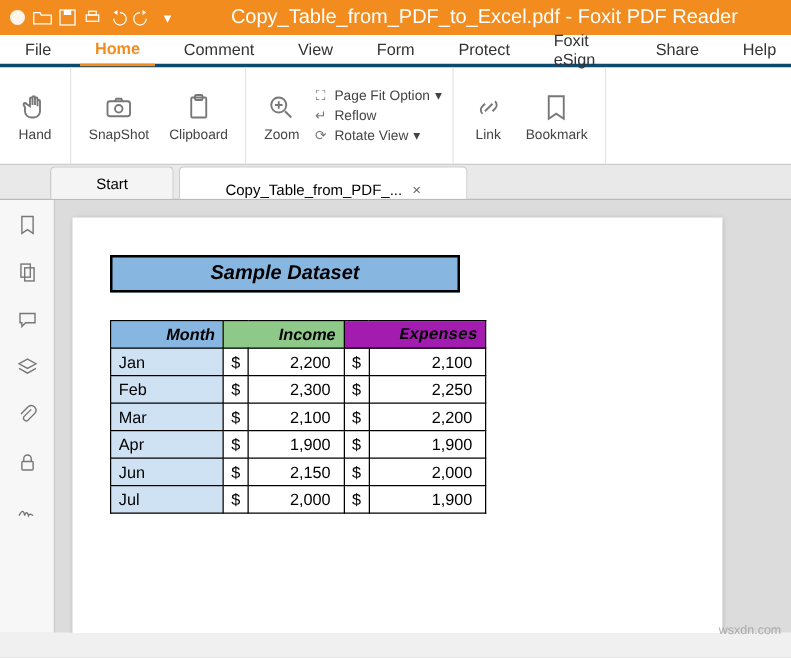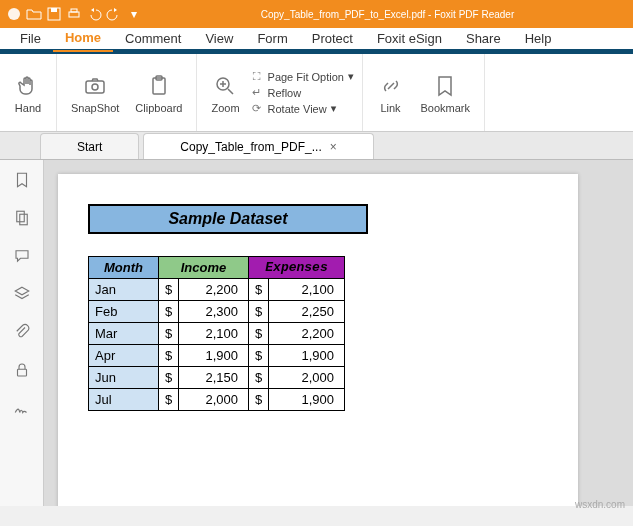--- a/index.html
+++ b/index.html
@@ -2,59 +2,59 @@
 <html><head>
 <meta charset="utf-8">
 <style>
   * { box-sizing: border-box; margin: 0; padding: 0; font-family: "Segoe UI", Tahoma, sans-serif; }
   body { width: 633px; height: 526px; background: #f0f0f0; overflow: hidden; position: relative; }
 
   
   .titlebar { height: 28px; background: #f28c1e; display: flex; align-items: center; color: #fff; font-size: 12px; }
   .titlebar .qat { display: flex; align-items: center; gap: 4px; padding-left: 6px; }
   .qat-icon { width: 16px; height: 16px; display: flex; align-items: center; justify-content: center; color: #fff; font-size: 12px; }
-  .titlebar .title-center { flex: 1; text-align: center; font-size: 10px; }
-
-  
-  .menubar { height: 26px; background: #fff; display: flex; align-items: center; border-bottom: 5px solid #0c4a6e; padding-left: 8px; gap: 0; }
+  .titlebar .title-center { flex: 1; text-align: center; font-size: 16px; }
+
+  
+  .menubar { height: 26px; background: #fff; display: flex; align-items: center; border-bottom: 3px solid #0c4a6e; padding-left: 8px; gap: 11px; }
   .menu-item { font-size: 13px; padding: 0 12px; height: 26px; display: flex; align-items: center; cursor: pointer; color: #333; }
   .menu-item.active { color: #f28c1e; border-bottom: 2px solid #f28c1e; font-weight: 600; }
 
   
   .ribbon { height: 78px; background: #fff; display: flex; border-bottom: 1px solid #ccc; }
   .ribbon-group { display: flex; flex-direction: column; align-items: center; justify-content: center; padding: 4px 8px; border-right: 1px solid #e5e5e5; }
   .ribbon-btn { display: flex; flex-direction: column; align-items: center; justify-content: flex-start; cursor: pointer; padding: 2px 6px; }
   .ribbon-btn .ic { width: 28px; height: 28px; display: flex; align-items: center; justify-content: center; color: #666; }
   .ribbon-btn .ic svg { width: 24px; height: 24px; stroke: #777; fill: none; stroke-width: 1.5; }
   .ribbon-btn .lbl { font-size: 11px; color: #444; margin-top: 2px; }
   .ribbon-row { display: flex; gap: 4px; }
   .ribbon-stack { display: flex; flex-direction: column; gap: 2px; justify-content: center; padding-left: 4px; }
   .stack-item { font-size: 11px; color: #444; display: flex; align-items: center; gap: 4px; cursor: pointer; }
   .stack-item .si { width: 14px; height: 14px; display:inline-flex; align-items:center; justify-content:center; color:#777; }
 
   
   .doctabs { height: 28px; background: #e9e9e9; display: flex; align-items: flex-end; padding-left: 40px; border-bottom: 1px solid #bbb; }
   .doctab { height: 26px; background: #f4f4f4; border: 1px solid #ccc; border-bottom: none; padding: 0 36px; font-size: 12px; display: flex; align-items: center; margin-right: 4px; border-radius: 4px 4px 0 0; gap:8px; }
-  .doctab.active { background: #fff; }
+  .doctab.active { background: #fff; align-items: flex-end; }
   .doctab .close { cursor:pointer; color:#666; }
 
   
   .workspace { position: absolute; top: 160px; left: 0; right: 0; bottom: 20px; display: flex; background: #dcdcdc; }
   .sidebar { width: 44px; background: #f7f7f7; border-right: 1px solid #ccc; display: flex; flex-direction: column; align-items: center; padding-top: 10px; gap: 18px; }
   .sidebar-ic { width: 20px; height: 20px; color: #777; cursor: pointer; display:flex; align-items:center; justify-content:center; }
   .sidebar-ic svg { width:18px; height:18px; stroke:#777; fill:none; stroke-width:1.5; }
 
   .page-area { flex: 1; overflow: auto; padding: 14px 0 0 14px; }
   .page { width: 520px; min-height: 340px; background: #fff; box-shadow: 0 0 4px rgba(0,0,0,0.2); padding: 30px 30px; }
 
   
   .ds-title { width: 280px; background: #87b6e0; border: 2px solid #000; text-align: center; font-style: italic; font-weight: bold; font-size: 16px; padding: 4px 0; margin-bottom: 22px; }
   .ds-table { border-collapse: collapse; }
   .ds-table th, .ds-table td { border: 1.5px solid #000; font-size: 13px; padding: 3px 6px; }
-  .ds-table th { font-weight: bold; font-style: italic; text-align: center; }
+  .ds-table th { font-weight: bold; font-style: italic; text-align: center; padding-left: 44px; }
   .ds-table th.month { background: #87b6e0; width: 70px; }
   .ds-table th.income { background: #8fc989; width: 90px; }
   .ds-table th.expenses { background: #a21caf; width: 96px; font-family: Liberation Mono, monospace; }
   .ds-table td.month { background: #cfe2f3; }
   .ds-table td.cur { width: 18px; text-align: left; }
   .ds-table td.num { text-align: right; padding-right: 10px; }
 
   
   .watermark { position: absolute; bottom: 16px; right: 8px; font-size: 10px; color: #aaa; }
 </style>

